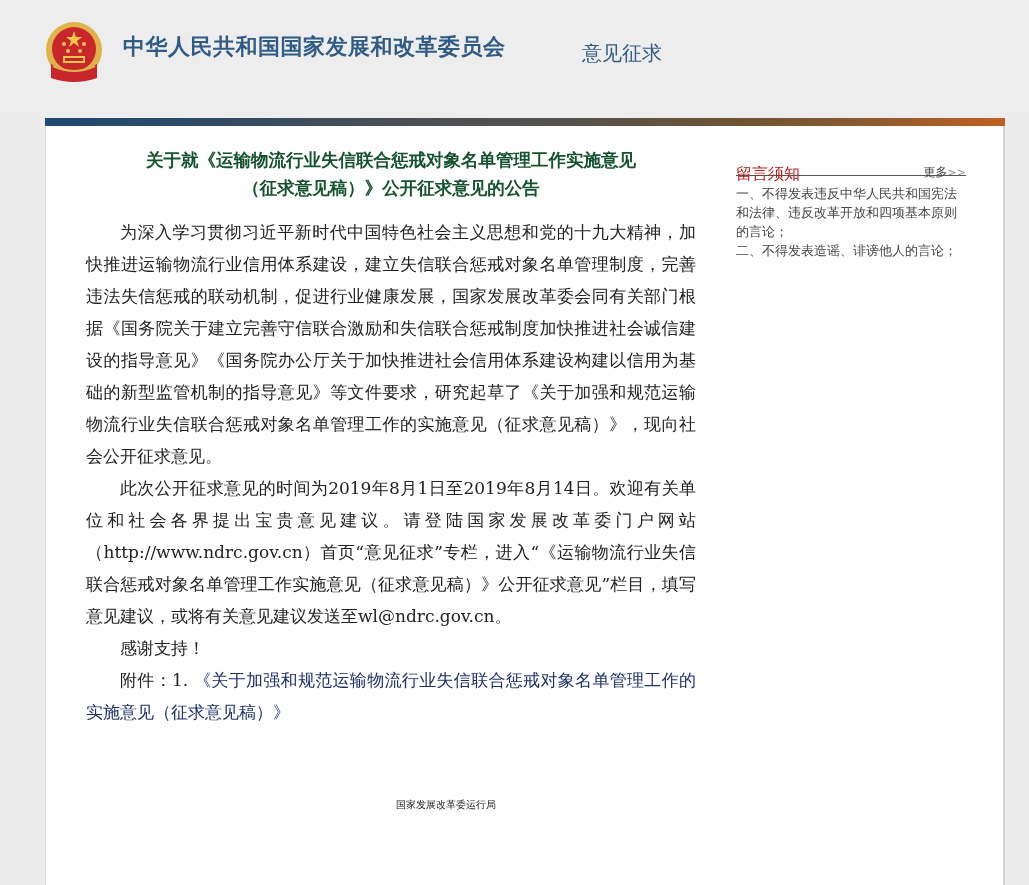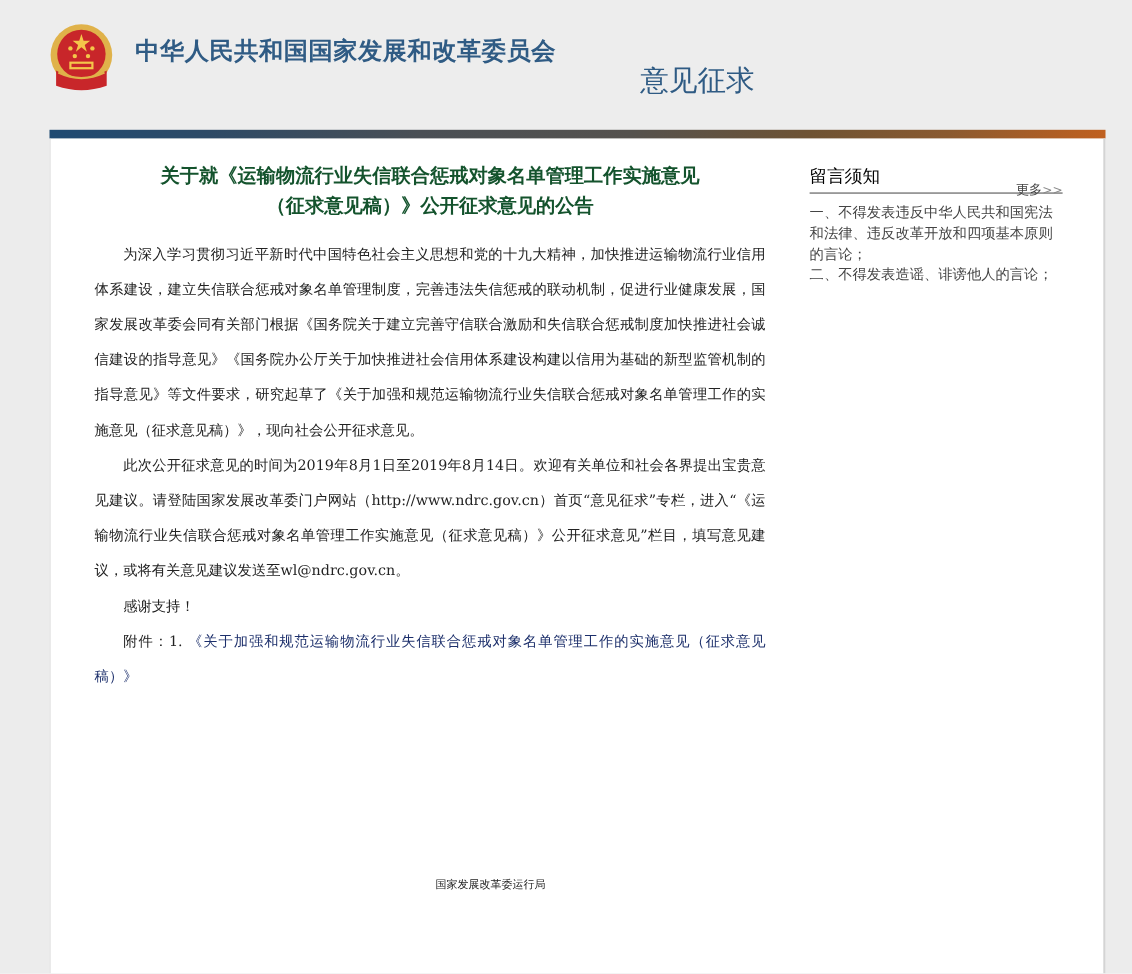--- a/index.html
+++ b/index.html
@@ -17,22 +17,22 @@
     position: absolute; left: 123px; top: 32px;
     font-size: 22px; font-weight: bold; color: #2f5b84; letter-spacing: 0.5px;
     white-space: nowrap;
   }
   .site-name-en {
     position: absolute; left: 123px; top: 63px;
     font-family: "Liberation Sans", sans-serif;
     font-size: 17px; color: #3f5f80; letter-spacing: 0.6px; white-space: nowrap;
   }
   .section-title {
-    position: absolute; left: 582px; top: 56px;
-    font-size: 26px; color: #2f5b84; white-space: nowrap;
+    position: absolute; left: 582px; top: 40px;
+    font-size: 20px; color: #2f5b84; white-space: nowrap;
   }
 
   
   .top-bar {
     position: absolute; left: 45px; top: 118px; width: 960px; height: 8px;
     background: linear-gradient(to right, #1f4a72 0%, #2d4a66 15%, #4a4f55 35%, #55524e 55%, #6e5334 72%, #8a5a30 85%, #c0601f 100%);
   }
 
   
   .panel {
@@ -43,38 +43,38 @@
 
   
   .article { position: absolute; left: 40px; top: 20px; width: 610px; }
   .article-title {
     text-align: center; font-size: 17.5px; font-weight: bold; color: #14532d;
     line-height: 28px; white-space: nowrap;
   }
   .article-body {
     margin-top: 14px;
     font-family: "DejaVu Serif", "Liberation Serif", serif;
-    font-size: 13px; color: #222; line-height: 32px;
+    font-size: 17px; color: #222; line-height: 32px;
   }
   .article-body p { text-indent: 2em; text-align: justify; }
   .article-body .link { color: #1c2f6b; }
   .attach-line { text-indent: 2em; }
   .attach-line2 { padding-left: 78px; }
   .signature {
     position: absolute; left: 240px; top: 662px; width: 320px; text-align: center;
     font-family: "DejaVu Serif", "Liberation Serif", serif;
     font-size: 10px; color: #222; line-height: 34px;
   }
 
   
   .sidebar { position: absolute; left: 690px; top: 20px; width: 230px; }
   .sidebar-head {
     position: relative; height: 30px; border-bottom: 1px solid #555;
   }
-  .sidebar-title { position: absolute; left: 0; top: 4px; font-size: 16px; color: #000000; }
+  .sidebar-title { position: absolute; left: 0; top: 18px; font-size: 16px; color: #b91c1c; }
   .sidebar-more {
     position: absolute; right: 0; top: 18px; font-size: 12px; color: #444; cursor: pointer;
   }
   .sidebar-more .arrows { color: #888; font-size: 11px; }
   .sidebar-body {
     margin-top: 8px; font-size: 13px; color: #444; line-height: 19px;
   }
 </style>
 </head>
 <body>

